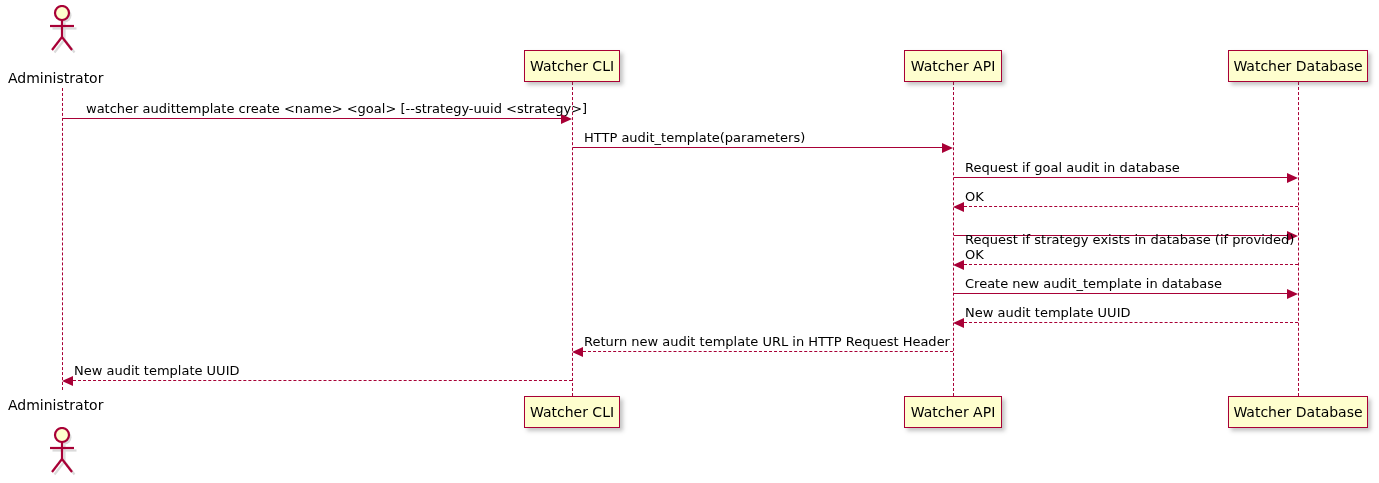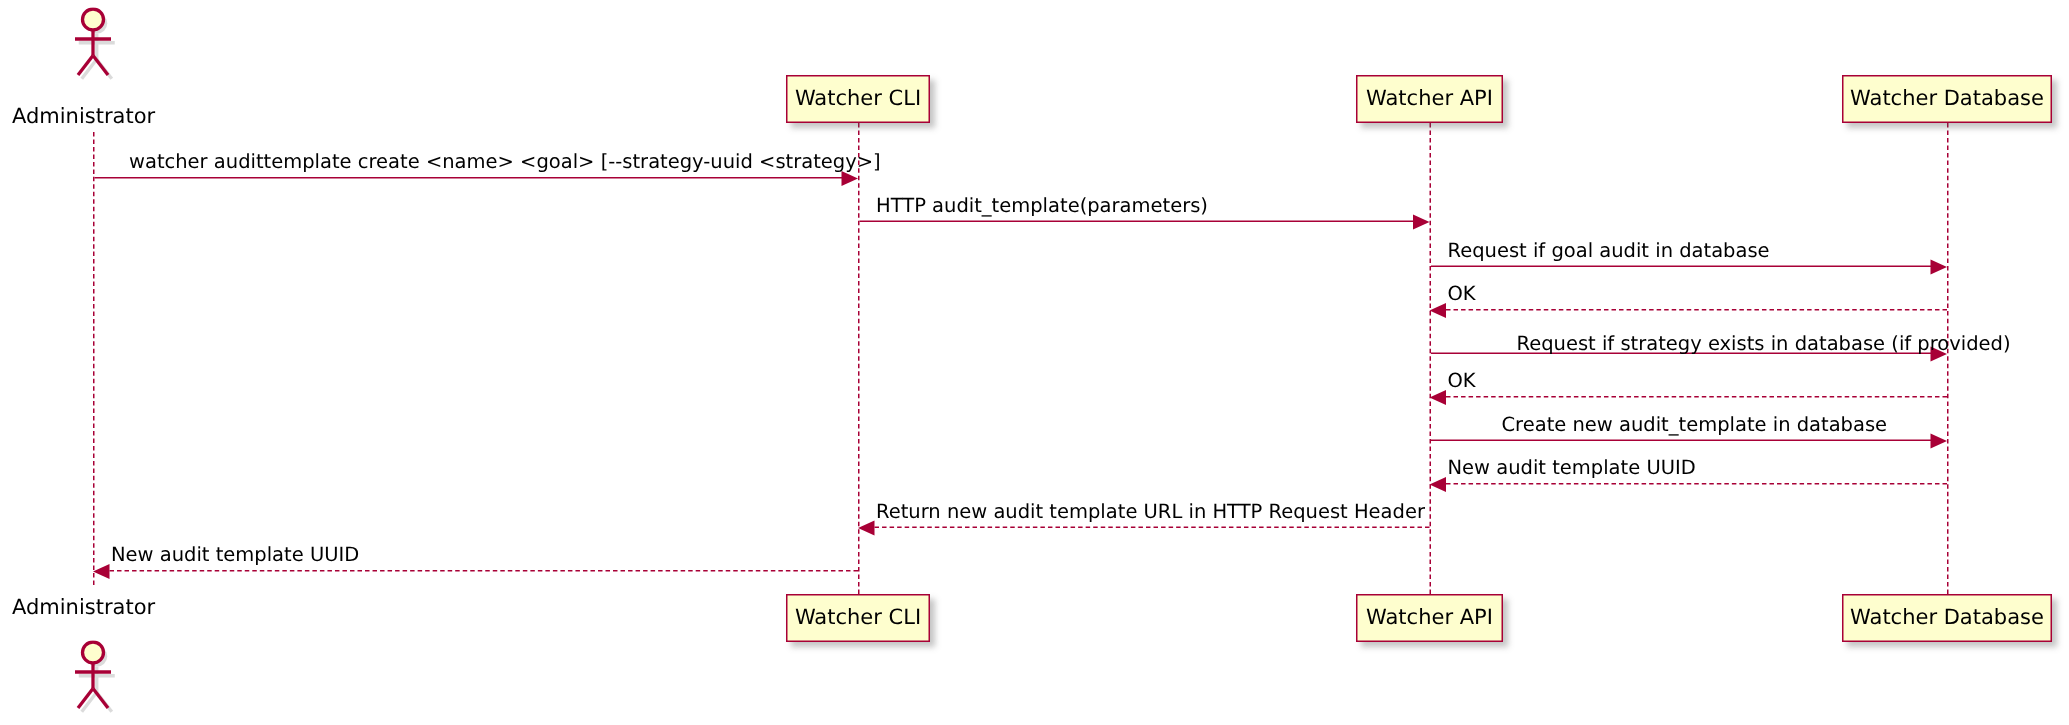--- a/index.html
+++ b/index.html
@@ -182,31 +182,31 @@
         <div class="msg-text" style="left: 965px; top: 161px;">Request if goal audit in database</div>
       </div>
       <div>
         <div class="msg-line dashed" style="left: 964px; top: 206px; width: 334px;"></div>
         <div class="arrow-head left" style="top: 202px; left: 953px;"></div>
         <div class="msg-text" style="left: 965px; top: 190px;">OK</div>
       </div>
       <div>
         <div class="msg-line" style="left: 954px; top: 235px; width: 334px;"></div>
         <div class="arrow-head right" style="top: 231px; left: 1287px;"></div>
-        <div class="msg-text" style="left: 965px; top: 223px; margin-left: 46px;">Request if strategy exists in database (if provided)</div>
+        <div class="msg-text" style="left: 965px; top: 233px;">Request if strategy exists in database (if provided)</div>
       </div>
       <div>
         <div class="msg-line dashed" style="left: 964px; top: 264px; width: 334px;"></div>
         <div class="arrow-head left" style="top: 260px; left: 953px;"></div>
         <div class="msg-text" style="left: 965px; top: 248px;">OK</div>
       </div>
       <div>
         <div class="msg-line" style="left: 954px; top: 293px; width: 334px;"></div>
         <div class="arrow-head right" style="top: 289px; left: 1287px;"></div>
-        <div class="msg-text" style="left: 965px; top: 277px; margin-left: 36px;">Create new audit_template in database</div>
+        <div class="msg-text" style="left: 965px; top: 277px;">Create new audit_template in database</div>
       </div>
       <div>
         <div class="msg-line dashed" style="left: 964px; top: 322px; width: 334px;"></div>
         <div class="arrow-head left" style="top: 318px; left: 953px;"></div>
         <div class="msg-text" style="left: 965px; top: 306px;">New audit template UUID</div>
       </div>
       <div>
         <div class="msg-line dashed" style="left: 583px; top: 351px; width: 370px;"></div>
         <div class="arrow-head left" style="top: 347px; left: 572px;"></div>
         <div class="msg-text" style="left: 584px; top: 335px;">Return new audit template URL in HTTP Request Header</div>

